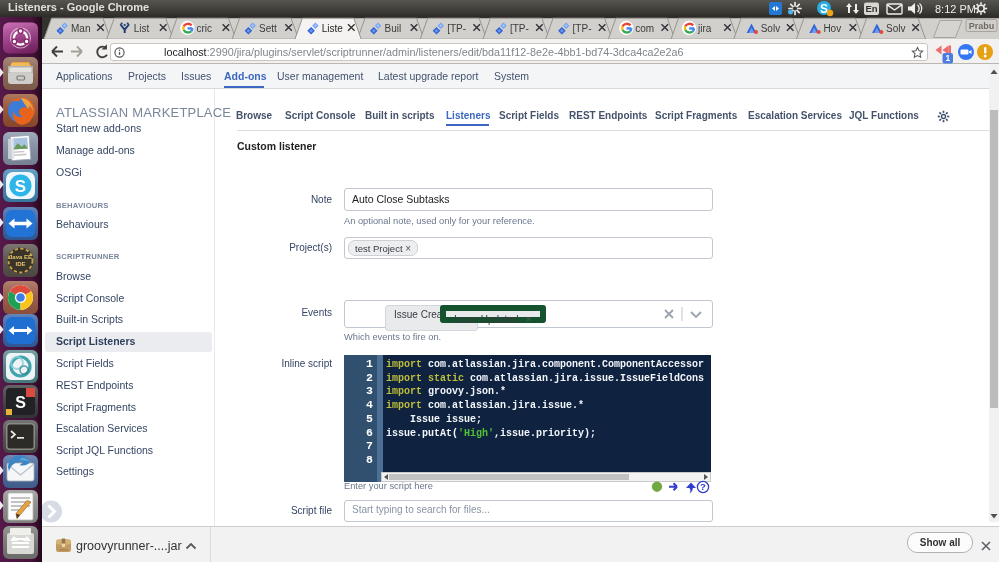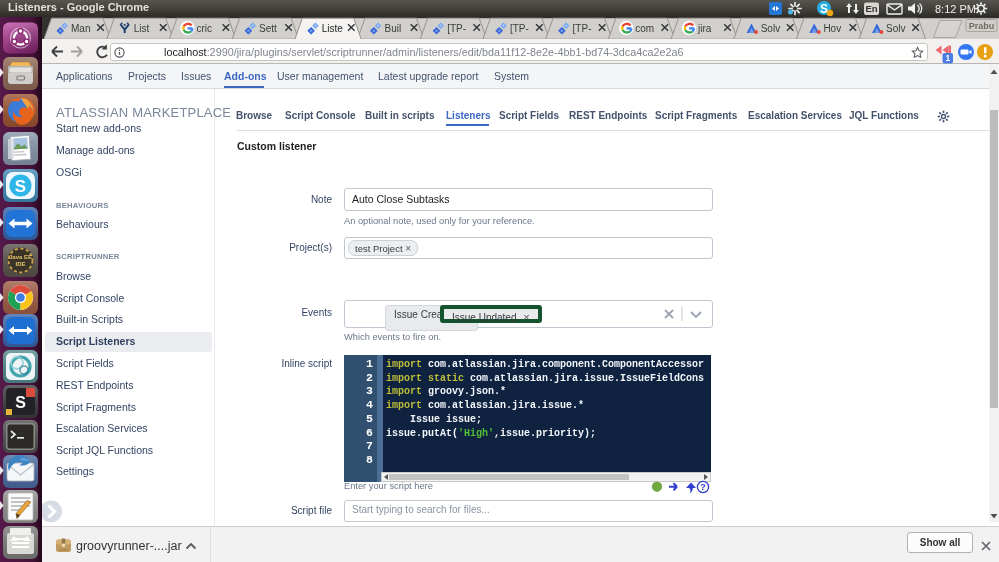--- a/index.html
+++ b/index.html
@@ -308,21 +308,21 @@
   <div class="abs" style="left:352px;top:193px;font-size:10.5px;color:#222;">Auto Close Subtasks</div>
   <div class="abs" style="left:344px;top:216px;font-size:9.3px;color:#6b778c;">An optional note, used only for your reference.</div>
 
   <div class="abs" style="left:232px;top:242px;width:100px;font-size:10px;color:#344563;text-align:right;">Project(s)</div>
   <div class="abs" style="left:344px;top:237px;width:369px;height:22px;background:#fff;border:1px solid #c1c7d0;border-radius:3px;"></div>
   <div class="abs" style="left:348px;top:240px;height:16px;background:#eceef0;border:1px solid #ccd1d7;border-radius:7px;font-size:9.5px;color:#36393f;line-height:15px;padding:0 6px;">test Project <span style="color:#53565c;font-size:10px;">×</span></div>
 
   <div class="abs" style="left:232px;top:307px;width:100px;font-size:10px;color:#344563;text-align:right;">Events</div>
   <div class="abs" style="left:344px;top:300px;width:369px;height:28px;background:#fff;border:1px solid #c1c7d0;border-radius:3px;"></div>
   <div class="abs" style="left:349px;top:305px;height:26px;background:#e9eaec;border:1px solid #d3d6da;border-radius:3px;font-size:10px;color:#36393f;line-height:16.5px;padding:0 8px;margin-left:36px;">Issue Created <span style="color:#53565c;font-size:11px;margin-left:4px;">×</span></div>
-  <div class="abs" style="left:440px;top:305px;height:18px;background:#e9eaec;border:4px solid #14532d;border-radius:3px;font-size:10px;color:#36393f;line-height:16.5px;padding:0 8px;">Issue Updated <span style="color:#53565c;font-size:11px;margin-left:4px;">×</span></div>
+  <div class="abs" style="left:440px;top:305px;height:18px;background:#e9eaec;border:6px solid #14532d;border-radius:3px;font-size:10px;color:#36393f;line-height:16.5px;padding:0 8px;">Issue Updated <span style="color:#53565c;font-size:11px;margin-left:4px;">×</span></div>
   <svg class="abs" style="left:660px;top:306px;" width="48" height="16" viewBox="0 0 48 16">
     <path d="M5 4 L13 12 M13 4 L5 12" stroke="#9ca3af" stroke-width="1.8"></path>
     <line x1="22" y1="1" x2="22" y2="15" stroke="#d6d9de" stroke-width="1.5"></line>
     <path d="M31 6 L36 11 L41 6" fill="none" stroke="#9ca3af" stroke-width="1.8"></path>
   </svg>
   <div class="abs" style="left:344px;top:332px;font-size:9.3px;color:#6b778c;">Which events to fire on.</div>
 
   <div class="abs" style="left:232px;top:358px;width:100px;font-size:10px;color:#344563;text-align:right;">Inline script</div>
   <div class="abs" style="left:344px;top:355px;width:367px;height:127px;background:#0f2240;overflow:hidden;">
     <div class="abs" style="left:0;top:0;width:33px;height:127px;background:#31506f;"></div>
@@ -371,21 +371,21 @@
     <rect x="1" y="2.5" width="15" height="5" rx="2.5" fill="#d4b276"></rect>
     <rect x="6.7" y="1.5" width="3.6" height="8" rx="0.8" fill="#93764a"></rect>
     <rect x="6.7" y="6.5" width="3.6" height="3.4" rx="0.8" fill="#ecd7a8"></rect>
     <rect x="4" y="12" width="9" height="1.6" rx="0.8" fill="#a8854e"></rect>
   </svg>
   <div class="abs" style="left:76px;top:539px;font-size:12.5px;color:#333;">groovyrunner-....jar</div>
   <svg class="abs" style="left:184px;top:541px;" width="14" height="11" viewBox="0 0 14 11">
     <path d="M2.5 7.5 L7 3 L11.5 7.5" fill="none" stroke="#5a5a5a" stroke-width="1.8"></path>
   </svg>
   <div class="abs" style="left:210px;top:527px;width:1px;height:35px;background:#dcdcdc;"></div>
-  <div class="abs" style="left:907px;top:532px;width:66px;height:21px;background:#fcfcfc;border:1px solid #b2b2b2;border-radius:3px;font-size:10px;color:#323232;font-weight:bold;text-align:center;line-height:19px;">Show all</div>
+  <div class="abs" style="left:907px;top:532px;width:66px;height:21px;background:#fcfcfc;border:1px solid #b2b2b2;border-radius:10px;font-size:10px;color:#323232;font-weight:bold;text-align:center;line-height:19px;">Show all</div>
   <svg class="abs" style="left:980px;top:540px;" width="12" height="12" viewBox="0 0 12 12">
     <path d="M2 2 L10 10 M10 2 L2 10" stroke="#5f6368" stroke-width="1.6"></path>
   </svg>
 
   <svg class="abs" style="left:0;top:17px;" width="42" height="545" viewBox="0 0 42 545">
     <defs>
       <linearGradient id="lbg" x1="0" y1="0" x2="1" y2="0">
         <stop offset="0" stop-color="#55194a"></stop>
           <stop offset="0.75" stop-color="#451238"></stop>
           <stop offset="0.93" stop-color="#2e0b24"></stop>

